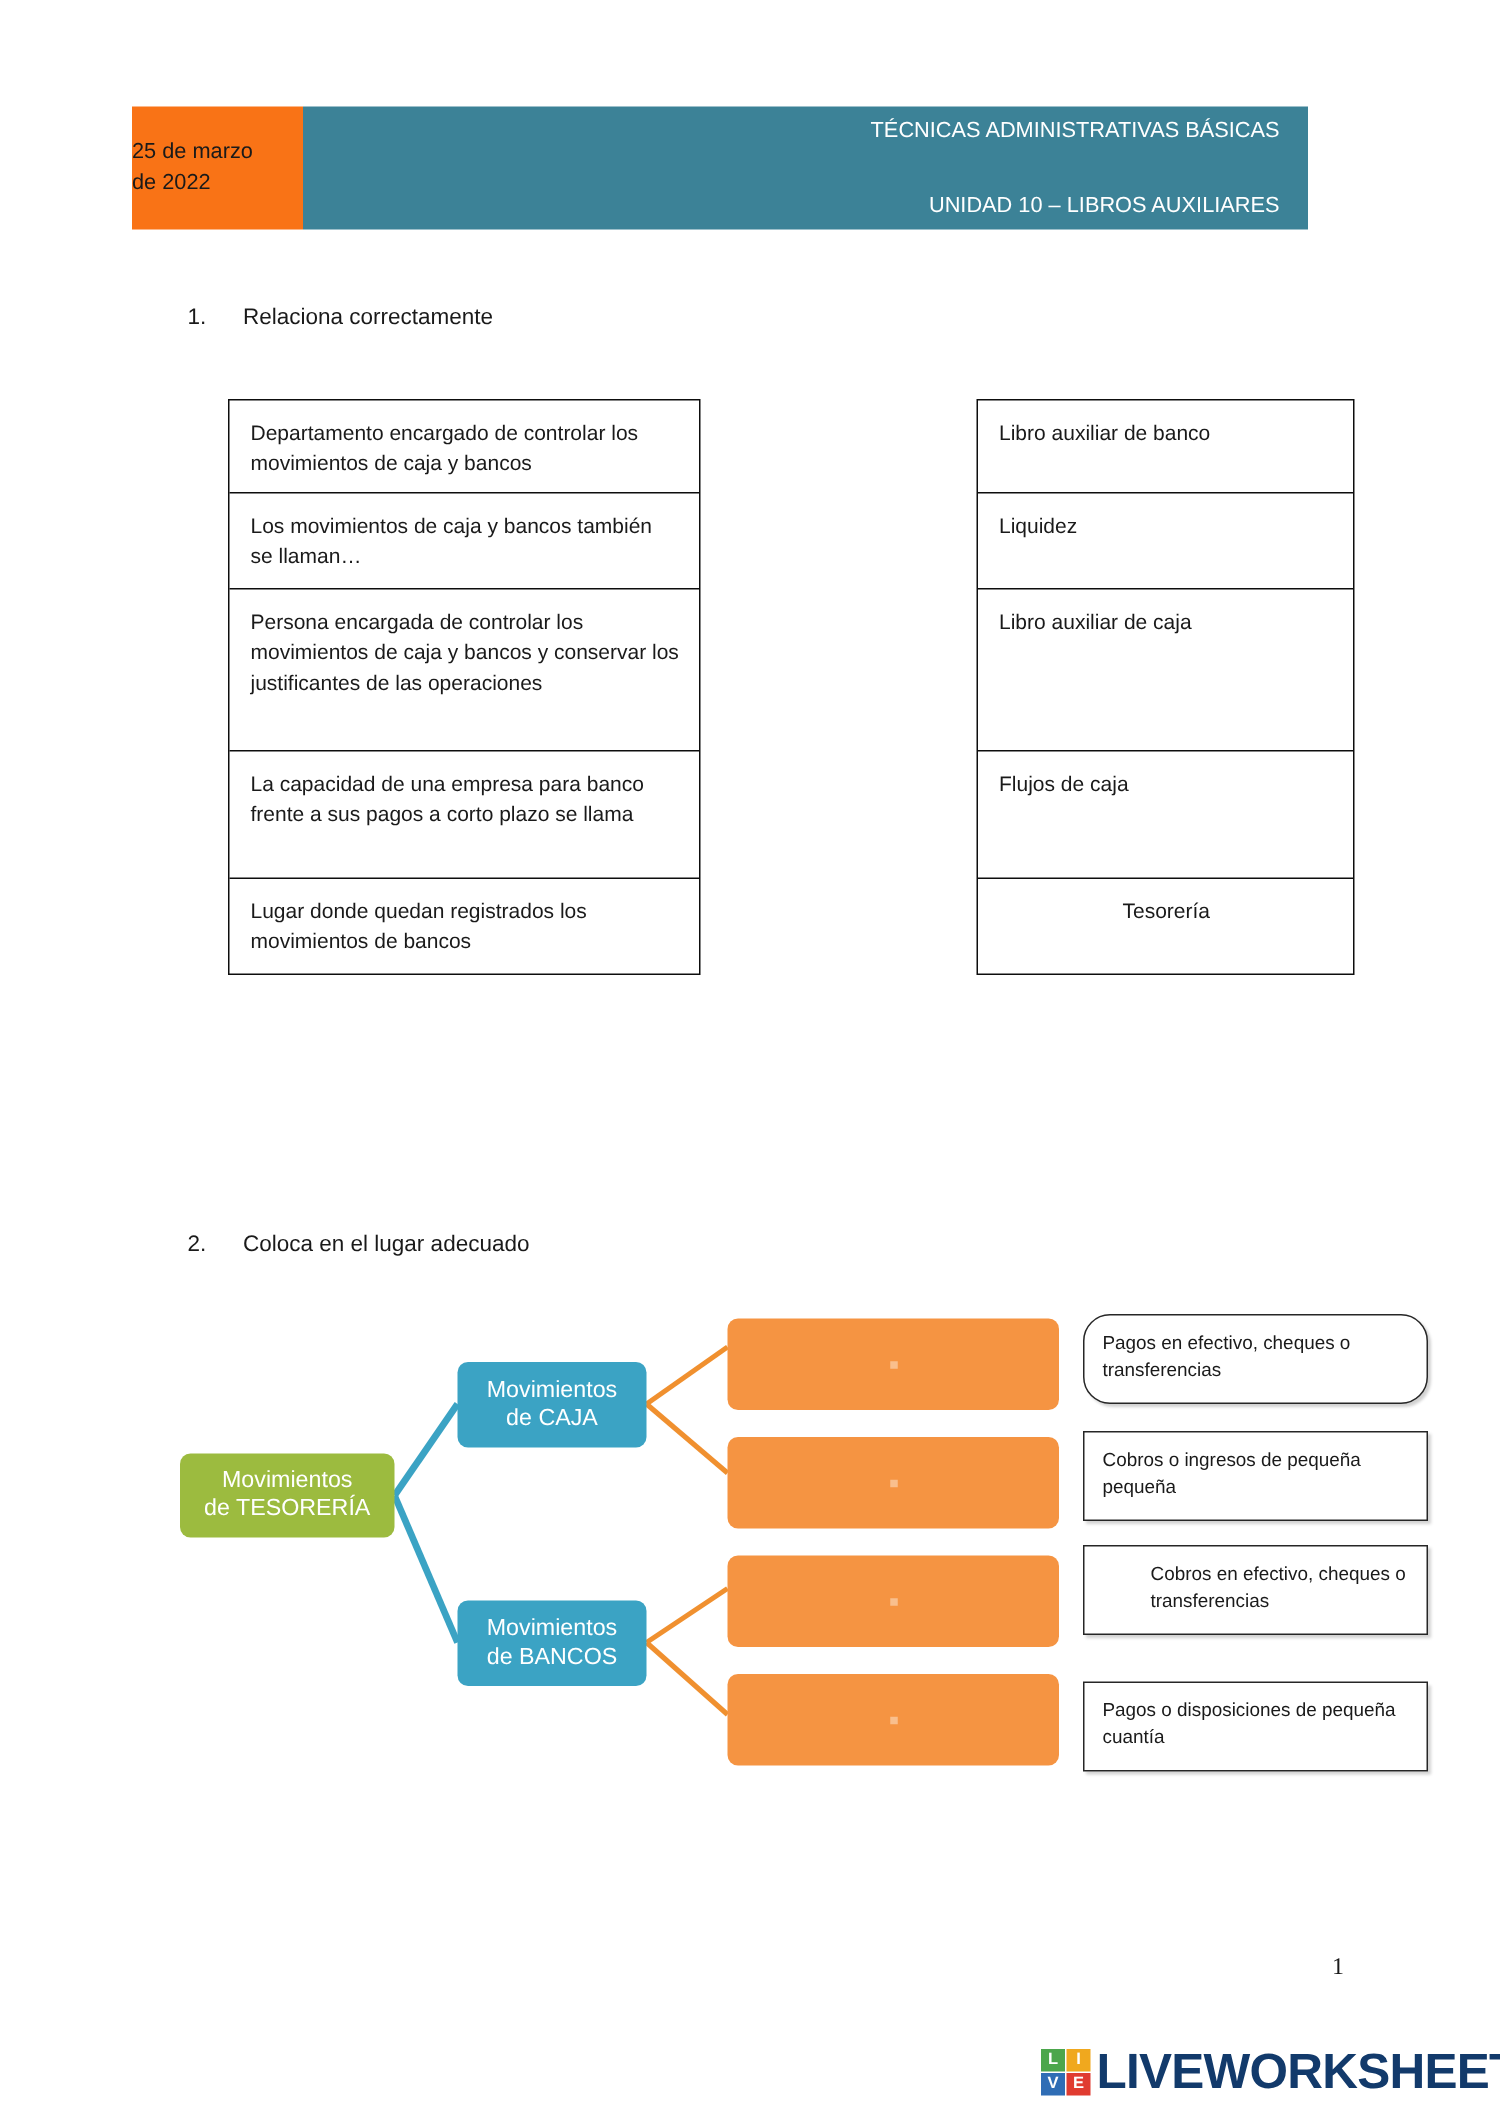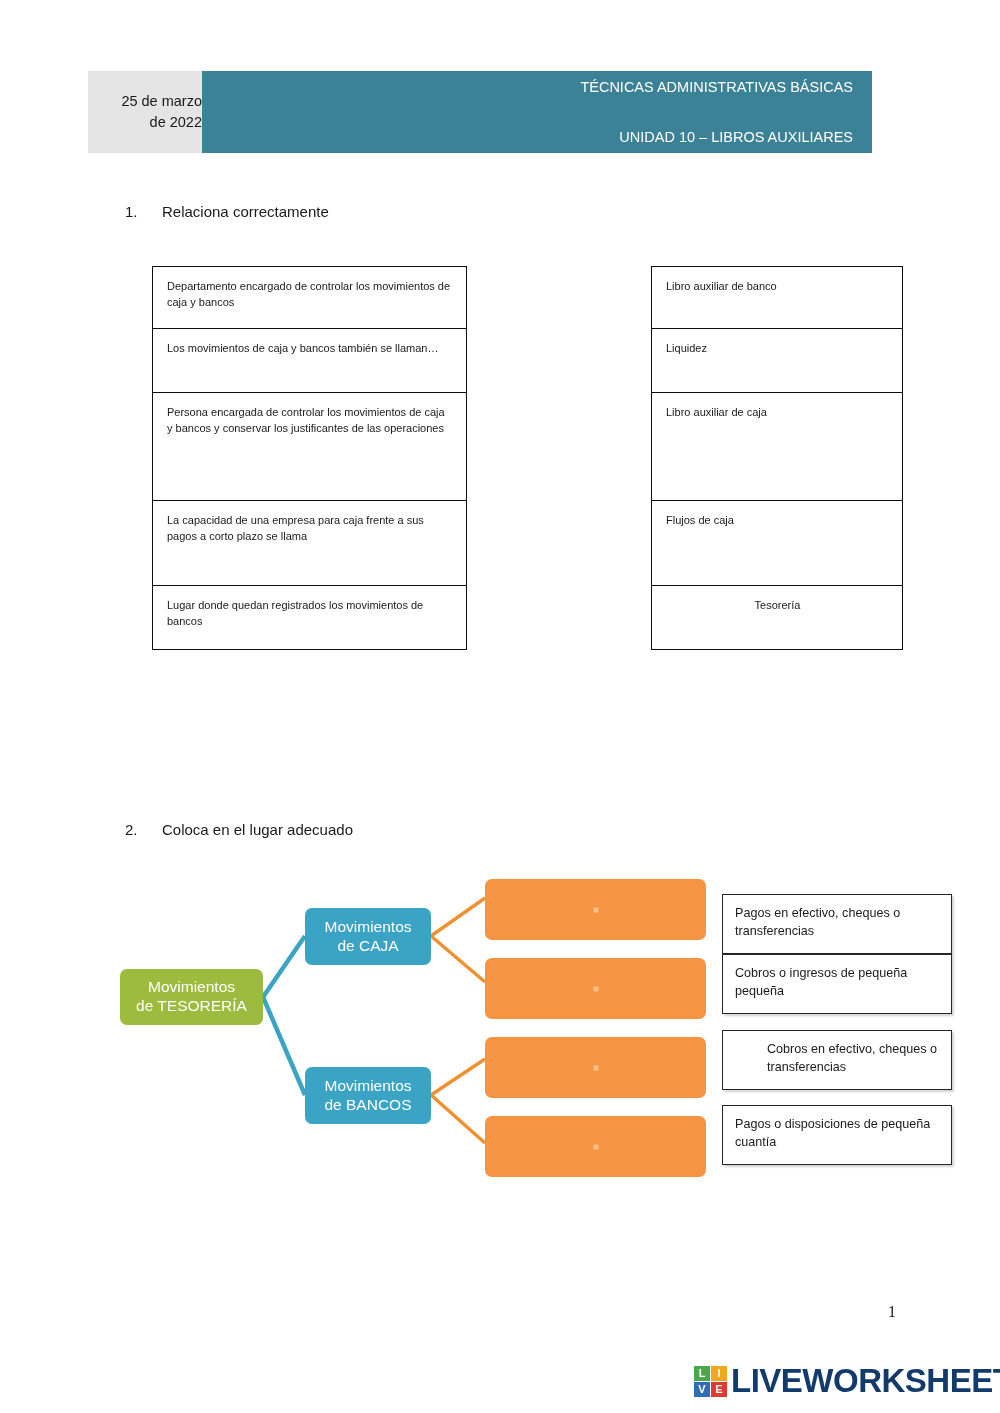--- a/index.html
+++ b/index.html
@@ -21,24 +21,24 @@
     position: absolute;
     left: 88px;
     top: 71px;
     width: 784px;
     height: 82px;
     display: flex;
     align-items: stretch;
   }
   .header-date {
     width: 114px;
-    background: #e5e5e5;
+    background: #f97316;
     display: flex;
     flex-direction: column;
-    align-items: flex-end;
+    align-items: flex-start;
     justify-content: center;
     font-size: 14.5px;
     color: #1a1a1a;
     line-height: 1.45;
     text-align: center;
   }
   .header-title {
     flex: 1;
     background: #3c8297;
     display: flex;
@@ -72,21 +72,21 @@
     box-sizing: border-box;
     background: #ffffff;
   }
   #col-left  { left: 152px; top: 266px; width: 315px; }
   #col-right { left: 651px; top: 266px; width: 252px; }
 
   .match-cell {
     border-bottom: 1.1px solid #0d0d0d;
     box-sizing: border-box;
     padding: 11px 13px 0 14px;
-    font-size: 11px;
+    font-size: 14px;
     line-height: 1.46;
     color: #1a1a1a;
   }
   .match-cell:last-child { border-bottom: none; }
 
   
   #col-left  .match-cell:nth-child(1) { height: 62px; }
   #col-left  .match-cell:nth-child(2) { height: 64px; }
   #col-left  .match-cell:nth-child(3) { height: 108px; }
   #col-left  .match-cell:nth-child(4) { height: 85px; }
@@ -174,24 +174,24 @@
     height: 60px;
     box-sizing: border-box;
     border: 1.2px solid #262626;
     background: #ffffff;
     box-shadow: 2px 2px 2px rgba(0,0,0,0.18);
     font-size: 12.6px;
     line-height: 1.42;
     color: #1a1a1a;
     padding: 10px 10px 0 12px;
   }
-  #label-1 { top: 34px; }
+  #label-1 { top: 16px; border-radius: 18px; }
   #label-2 { top: 94px; }
   #label-3 { top: 170px; padding-left: 44px; }
-  #label-4 { top: 245px; }
+  #label-4 { top: 261px; }
 
   
   #page-number {
     position: absolute;
     left: 888px;
     top: 1303px;
     font-size: 16px;
     color: #1a1a1a;
     font-family: "Liberation Serif", serif;
   }
@@ -248,21 +248,21 @@
 
 <div class="ex-heading" id="ex1-heading">
   <span class="num">1.</span>
   <span>Relaciona correctamente</span>
 </div>
 
 <div class="match-col" id="col-left">
   <div class="match-cell">Departamento encargado de controlar los movimientos de caja y bancos</div>
   <div class="match-cell">Los movimientos de caja y bancos también se llaman…</div>
   <div class="match-cell">Persona encargada de controlar los movimientos de caja y bancos y conservar los justificantes de las operaciones</div>
-  <div class="match-cell">La capacidad de una empresa para caja frente a sus pagos a corto plazo se llama</div>
+  <div class="match-cell">La capacidad de una empresa para banco frente a sus pagos a corto plazo se llama</div>
   <div class="match-cell">Lugar donde quedan registrados los movimientos de bancos</div>
 </div>
 
 <div class="match-col" id="col-right">
   <div class="match-cell">Libro auxiliar de banco</div>
   <div class="match-cell">Liquidez</div>
   <div class="match-cell">Libro auxiliar de caja</div>
   <div class="match-cell">Flujos de caja</div>
   <div class="match-cell">Tesorería</div>
 </div>

